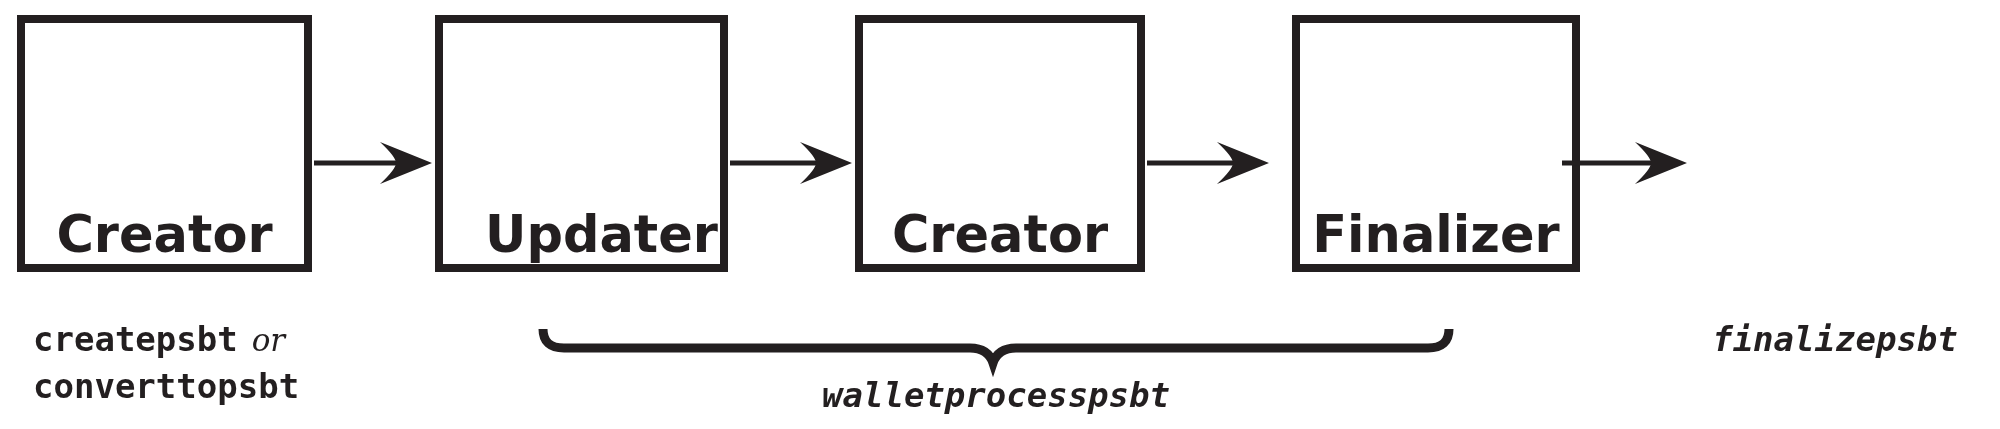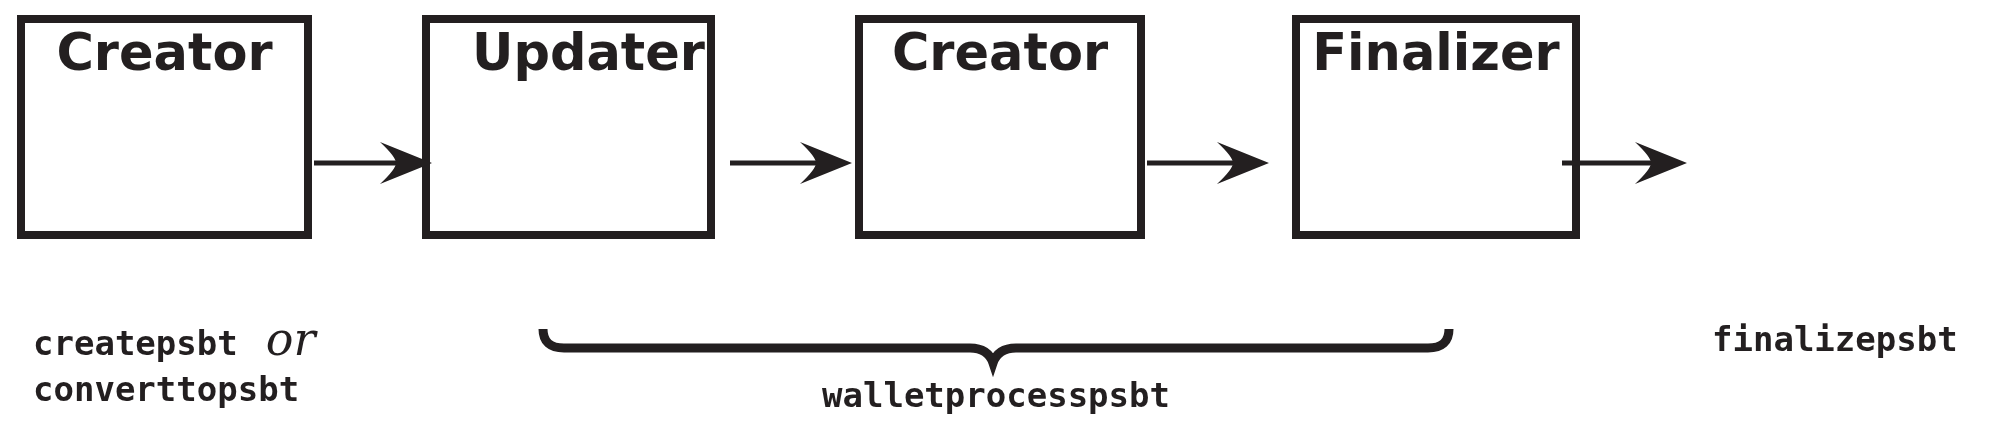--- a/index.html
+++ b/index.html
@@ -7,38 +7,38 @@
     position: relative;
     width: 2000px;
     height: 429px;
     background: var(--bg, #ffffff);
     overflow: hidden;
     font-family: "DejaVu Sans", sans-serif;
   }
   .flow-box {
     position: absolute;
     top: 15px;
-    height: 224px;
+    height: 257px;
     box-sizing: border-box;
     border: 8px solid var(--ink, #231f20);
     background: #ffffff;
     display: flex;
-    align-items: flex-start;
+    align-items: flex-end;
     justify-content: center;
   }
   .flow-box .box-label {
     font-family: "DejaVu Sans", sans-serif;
     font-weight: 700;
     font-size: 51px;
     color: var(--ink, #231f20);
     letter-spacing: 0px;
     white-space: nowrap;
   }
   .box-creator   { left: 17px;   width: 295px; }
-  .box-updater   { left: 422px;  width: 293px; padding-left: 40px; }
+  .box-updater   { left: 435px;  width: 293px; padding-left: 40px; }
   .box-signer    { left: 855px;  width: 290px; }
   .box-finalizer { left: 1272px; width: 288px; margin-left: 20px; }
   .box-extractor { left: 1690px; width: 285px; }
 
   .overlay {
     position: absolute;
     left: 0; top: 0;
     width: 2000px;
     height: 429px;
     pointer-events: none;
@@ -55,28 +55,28 @@
   .caption {
     position: absolute;
     font-family: "DejaVu Sans Mono", monospace;
     font-weight: 700;
     font-size: 34px;
     line-height: 46px;
     color: var(--ink, #231f20);
     white-space: nowrap;
   }
   .caption-creator { left: 33px; top: 316px; text-align: left; }
-  .caption-wallet  { left: 821px;  top: 372px; width: 350px; text-align: center; }
-  .caption-extract { left: 1712px; top: 316px; width: 246px; text-align: left; }
+  .caption-wallet  { left: 821px;  top: 372px; width: 350px; text-align: center; font-style: italic; }
+  .caption-extract { left: 1712px; top: 316px; width: 246px; text-align: center; font-style: italic; }
   .conjunction {
     font-family: "DejaVu Serif", serif;
     font-style: italic;
     font-weight: 400;
-    font-size: 46px;
-    margin-left: 28px;
+    font-size: 31px;
+    margin-left: 14px;
   }
 </style>
 </head>
 <body>
 
 <div class="canvas" style="--ink: #231f20; --bg: #ffffff;">
 
   <div class="flow-box box-creator">
     <span class="box-label">Creator</span>
   </div>

